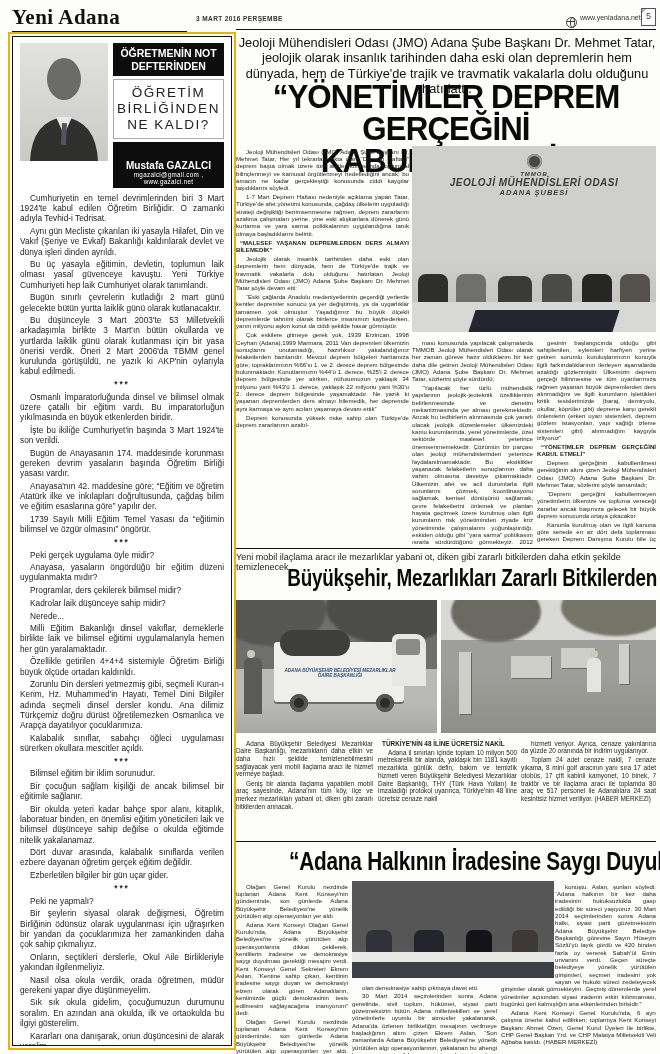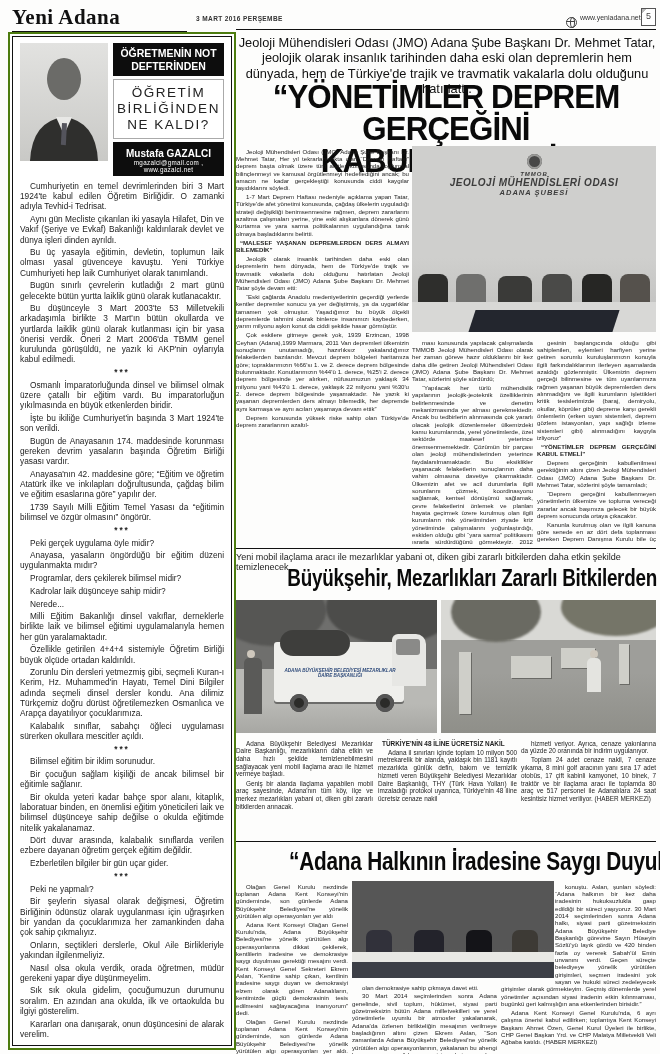--- a/index.html
+++ b/index.html
@@ -8,25 +8,25 @@
   .abs{position:absolute;}
   
   .logo{font-family:"Liberation Serif",serif;font-weight:bold;font-size:21px;letter-spacing:.5px;color:#111;}
   .logo-bar{height:4px;background:#111;margin-top:1px;}
   .hdr-date{font-size:6.5px;font-weight:bold;color:#333;letter-spacing:.4px;}
   .hdr-site{font-size:7px;color:#333;}
   .pagebox{width:13px;height:16px;border:1px solid #555;font-size:9px;color:#444;text-align:center;line-height:15px;
            background:linear-gradient(135deg,#bbb 0 3px,#fff 3px);}
   .hrule{background:#111;height:1px;}
   
-  .lbox{border:2px solid #4d7c0f;background:#fff;}
+  .lbox{border:2px solid #eab308;background:#fff;}
   .lbox-in{position:absolute;inset:2px;border:1px solid #111;padding:6px 7px;overflow:hidden;}
   .lc-kicker{background:#0d0d0d;color:#fff;font-weight:bold;font-size:10.5px;line-height:12.5px;text-align:center;padding:4px 2px;}
   .lc-title{border:1px solid #aaa;text-align:center;font-size:13.5px;line-height:16px;letter-spacing:1.5px;color:#222;padding:5px 2px;margin-top:3px;}
-  .lc-author{background:#0d0d0d;color:#fff;text-align:center;padding:6px 0 3px;margin-top:3px;}
+  .lc-author{background:#0d0d0d;color:#fff;text-align:center;padding:18px 0 3px;margin-top:3px;}
   .lc-author .nm{font-size:10px;font-weight:bold;}
   .lc-author .ct{font-size:6.3px;letter-spacing:.3px;}
   .portrait{width:88px;height:118px;background:linear-gradient(#e2e2e0,#c9c9c6);position:relative;overflow:hidden;flex:none;}
   .lc-body{font-size:8.3px;line-height:10.2px;text-align:justify;margin-top:5px;}
   .lc-body p{margin:2.5px 0;}
   .item-p{text-indent:10px;}
   .item-sep{text-align:center;text-indent:0;letter-spacing:2px;font-weight:bold;}
   .item-sub{font-weight:bold;text-indent:4px;}
   
   .intro{font-size:12.8px;line-height:15.4px;text-align:center;color:#111;}

